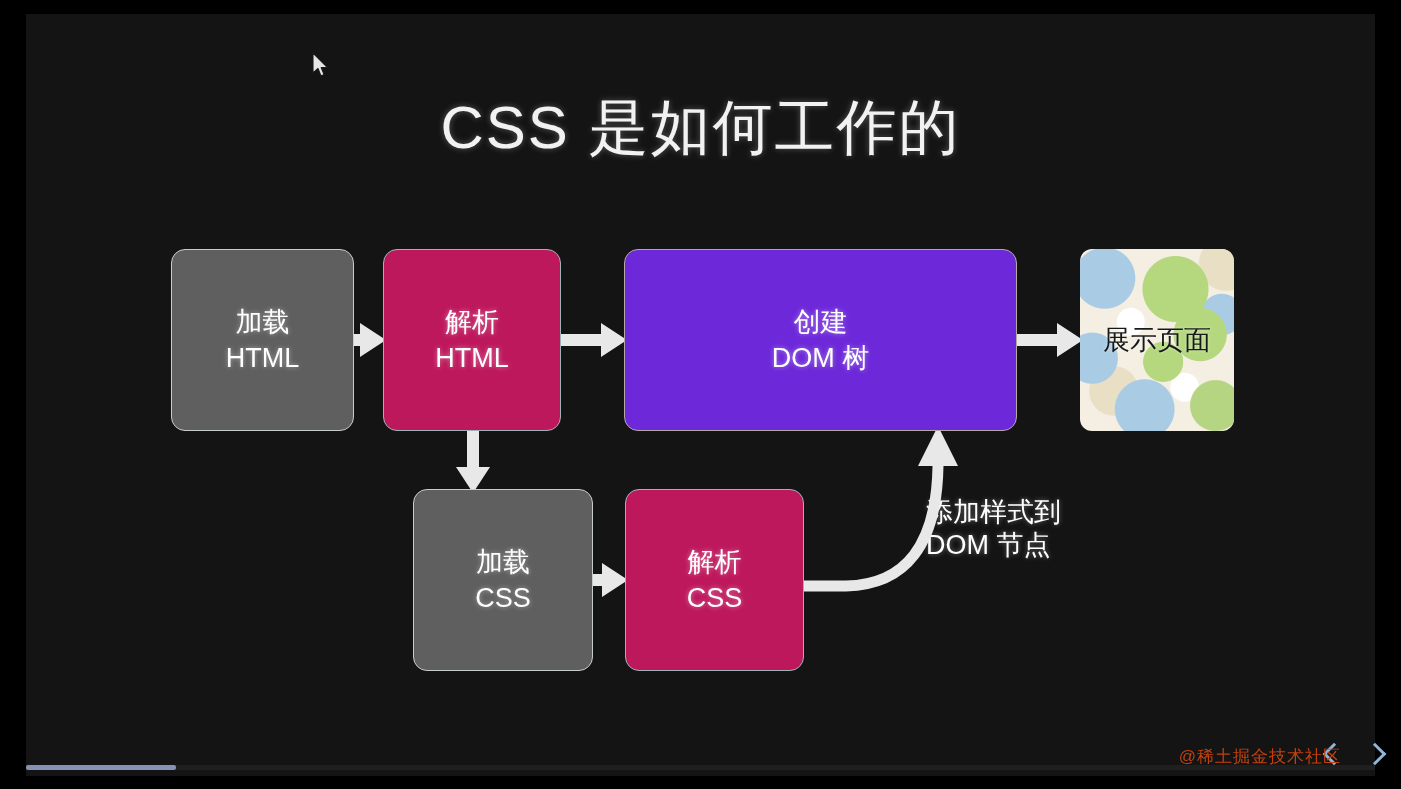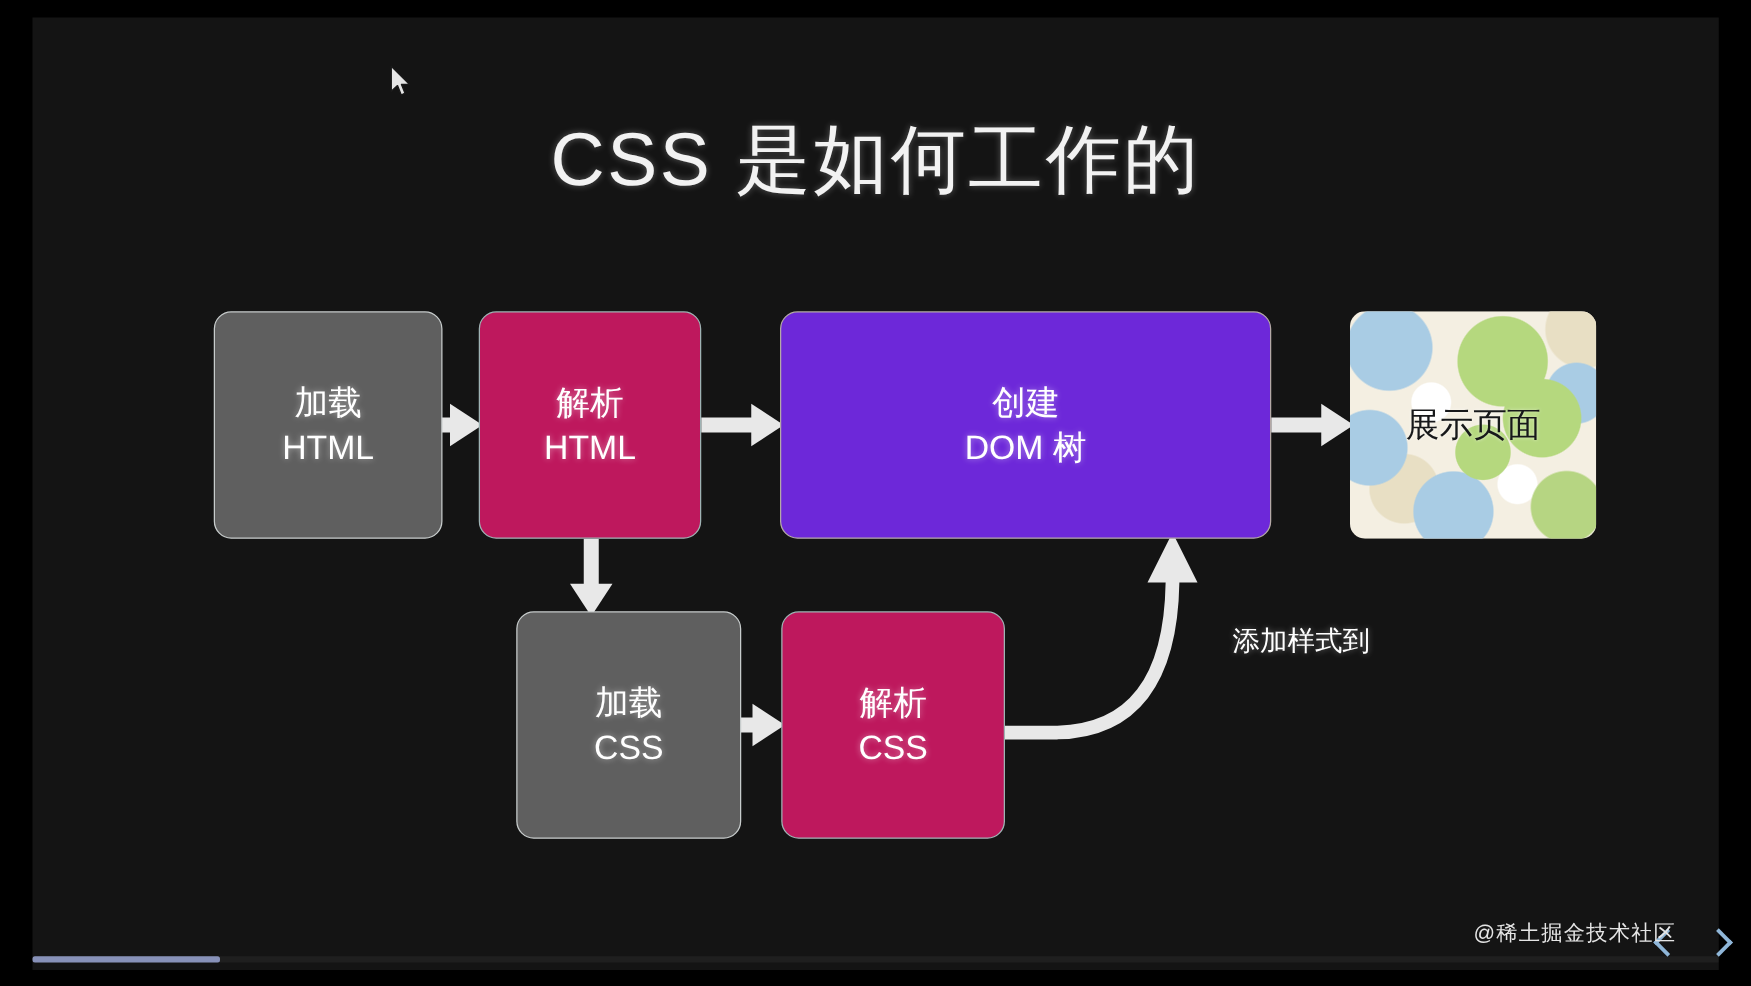--- a/index.html
+++ b/index.html
@@ -75,21 +75,21 @@
   }
   .node .ln { display: block; white-space: pre; }
   .node.gray  { background: #5f5f5f; border-color: #c7cccc; margin-left: 30px; }
   .node.teal  { background: #be185d; border-color: #9fb3b4; }
   .node.maroon{ background: #6d28d9; border-color: #b4a9a6; }
 
   
   #node-load-html   { left: 115px;  top: 235px; width: 183px; height: 182px; }
   #node-parse-html  { left: 357px;  top: 235px; width: 178px; height: 182px; }
   #node-create-dom  { left: 598px;  top: 235px; width: 393px; height: 182px; }
-  #node-show-page   { left: 1054px; top: 235px; width: 197px; height: 182px;
+  #node-show-page   { left: 1054px; top: 235px; width: 154px; height: 182px;
                       border:none; border-radius: 12px; overflow: hidden;
                       padding: 0; }
   #node-load-css    { left: 357px;  top: 475px; width: 180px; height: 182px; }
   #node-parse-css   { left: 599px;  top: 475px; width: 179px; height: 182px; }
 
   
   .map-tile {
     position: absolute;
     inset: 0;
     background-color: #f4efe2;
@@ -159,25 +159,25 @@
     width: 190px; height: 195px;
     z-index: 3;
     overflow: visible;
   }
 
   
   #curve-label {
     position: absolute;
     left: 900px; top: 482px;
     width: 230px;
-    font-size: 22px;
+    font-size: 27px;
     line-height: 33px;
     color: #ffffff;
     text-shadow: 0 0 5px rgba(255,255,255,0.40);
-    text-align: center;
+    text-align: left;
   }
   #curve-label .ln { display: block; white-space: pre; }
 
   
   #progress-track {
     position: absolute;
     left: 26px;
     top: 765px;
     width: 1349px;
     height: 5px;
@@ -217,23 +217,23 @@
     border-top: 3.5px solid #8fb6d8;
     border-right: 3.5px solid #8fb6d8;
   }
   .chev.prev::before { transform: rotate(-135deg); left: 8px; }
   .chev.next::before { transform: rotate(45deg); left: 3px; }
 
   
   #watermark {
     position: absolute;
     right: 34px;
-    bottom: 18px;
+    bottom: 8px;
     font-size: 17px;
-    color: #e5e5e5;
+    color: #c2410c;
     letter-spacing: 1px;
     z-index: 8;
   }
 
   
   #mouse-cursor {
     position: absolute;
     left: 312px; top: 52px;
     width: 18px; height: 26px;
     z-index: 20;
@@ -306,20 +306,21 @@
           <span class="ln">CSS</span>
         </div>
 
         <svg id="arrow-curve" viewBox="0 0 190 195">
           <path d="M 6 182 L 60 182 Q 150 180 152 62" fill="none" stroke="#e8e8e8" stroke-width="11" stroke-linecap="round"></path>
           <polygon points="152,22 132,62 172,62" fill="#e8e8e8"></polygon>
         </svg>
 
         <div id="curve-label">
           <span class="ln">添加样式到</span>
+          <span class="ln">DOM 节点</span>
         </div>
 
       </div>
 
       <div id="nav-controls">
         <div class="chev prev"></div>
         <div class="chev next"></div>
       </div>
 
       <div id="watermark">@稀土掘金技术社区</div>

